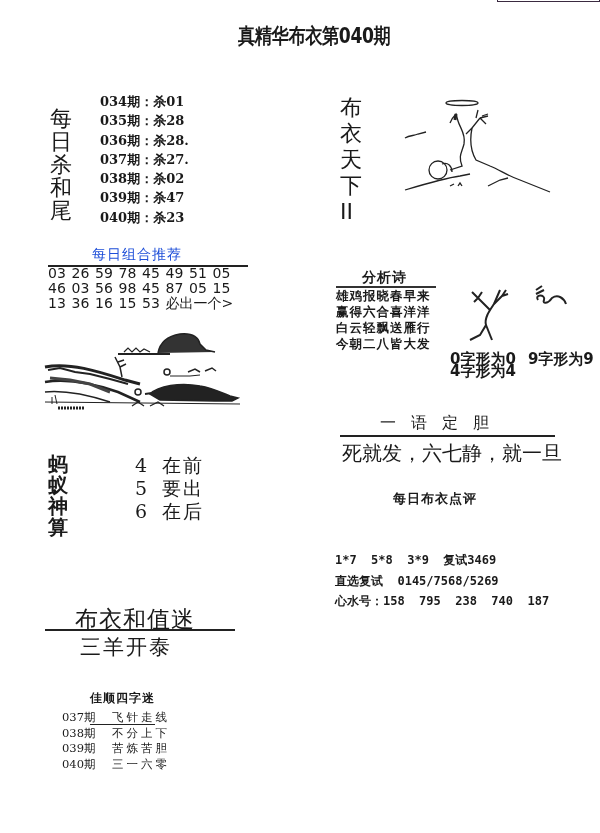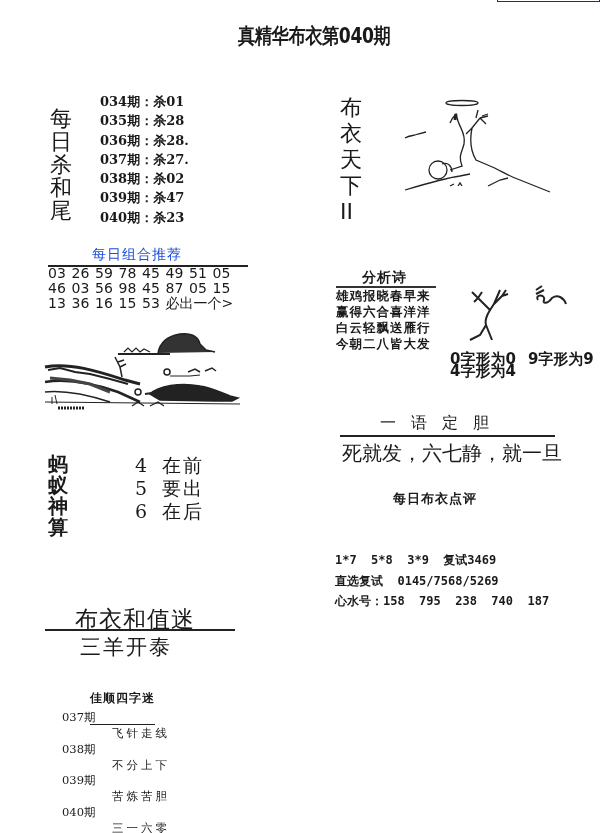--- a/index.html
+++ b/index.html
@@ -39,21 +39,21 @@
 
   
   .riddle-title { left: 75px; top: 604px; font-size: 23px; letter-spacing: 1px; }
   .riddle-rule { left: 45px; top: 629px; width: 190px; height: 2px; background: #222; }
   .riddle-answer { left: 80px; top: 633px; font-size: 21px; letter-spacing: 2px; font-family: "DejaVu Sans", sans-serif; }
 
   .four-title { left: 90px; top: 690px; font-size: 12px; font-weight: bold; letter-spacing: 1px; border-bottom: 1.5px solid #222; padding-bottom: 17px; }
   .four-list { left: 62px; top: 710px; font-size: 11.5px; line-height: 15.5px; }
   .four-row { display: flex; white-space: nowrap; }
   .four-row .per { width: 50px; }
-  .four-row .phr { letter-spacing: 3px; margin-top: 16px; }
+  .four-row .phr { letter-spacing: 3px; }
 
   
   .buyi-title { left: 340px; top: 95px; font-size: 22px; font-family: "DejaVu Sans", sans-serif; line-height: 26px; }
   .buyi-title span { display: block; }
   .illus-right-top { left: 400px; top: 88px; width: 160px; height: 110px; }
 
   .poem-title { left: 362px; top: 269px; font-size: 14px; font-weight: bold; letter-spacing: 1px; }
   .poem-rule { left: 336px; top: 286px; width: 100px; height: 1.5px; background: #333; }
   .poem-lines { left: 336px; top: 288px; font-size: 12.5px; line-height: 16px; letter-spacing: 1px; font-weight: bold; }
 

